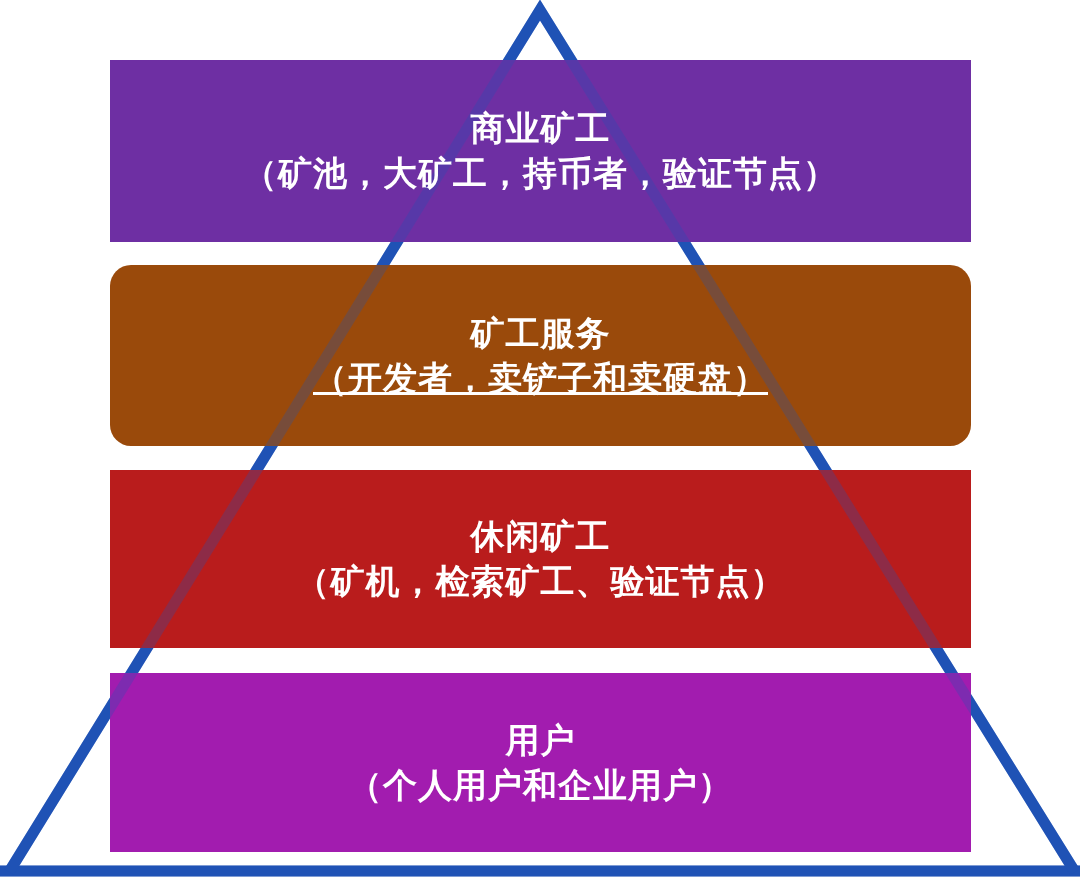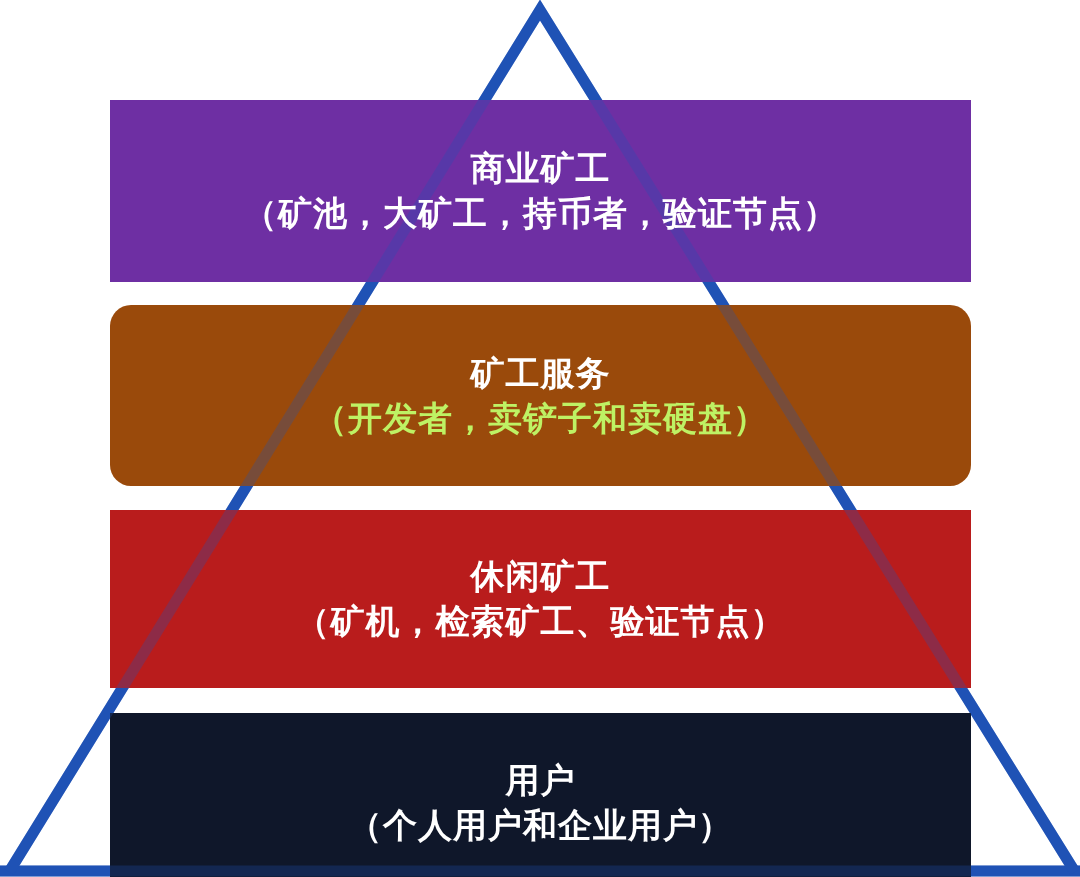--- a/index.html
+++ b/index.html
@@ -33,21 +33,20 @@
   }
   .level {
     position: absolute;
     left: 110px;
     width: 861px;
     display: flex;
     flex-direction: column;
     align-items: center;
     justify-content: center;
     text-align: center;
-    margin-top: 40px;
   }
   .level-1 { top: 60px;  height: 182px; }
   .level-2 { top: 265px; height: 181px; border-radius: 21px; }
   .level-3 { top: 470px; height: 178px; }
   .level-4 { top: 673px; height: 179px; }
   .level .title,
   .level .subtitle {
     position: relative;
     z-index: 3;            
     font-weight: bold;
@@ -67,29 +66,29 @@
     <path d="M 9 872 L 540 10 L 1075 872" fill="none" stroke-linejoin="miter" stroke-width="11" stroke="#1F52B5"></path>
   </svg>
 
   <div class="level level-1" style="background-color: rgb(110, 47, 163);">
     <div class="title" style="color: rgb(255, 255, 255);">商业矿工</div>
     <div class="subtitle" style="color: rgb(255, 255, 255);">（矿池，大矿工，持币者，验证节点）</div>
   </div>
 
   <div class="level level-2" style="background-color: rgb(154, 74, 11);">
     <div class="title" style="color: rgb(255, 255, 255);">矿工服务</div>
-    <div class="subtitle" style="color: #bef264;">（开发者，卖铲子和卖硬盘）</div>
+    <div class="subtitle" style="color: #ffffff; text-decoration: underline;">（开发者，卖铲子和卖硬盘）</div>
   </div>
 
   <div class="level level-3" style="background-color: #b91c1c;">
     <div class="title" style="color: rgb(255, 255, 255);">休闲矿工</div>
     <div class="subtitle" style="color: rgb(255, 255, 255); text-align: center;">（矿机，检索矿工、验证节点）</div>
   </div>
 
-  <div class="level level-4" style="background-color: #0f172a;">
+  <div class="level level-4" style="background-color: #a21caf;">
     <div class="title" style="color: rgb(255, 255, 255);">用户</div>
     <div class="subtitle" style="color: rgb(255, 255, 255);">（个人用户和企业用户）</div>
   </div>
 
   <svg class="triangle-over" viewBox="0 0 1080 877" aria-hidden="true">
     <line x1="0" y1="871" x2="1080" y2="871" fill="none" stroke-width="11" stroke="#1F52B5"></line>
     <path d="M 9 872 L 540 10 L 1075 872" fill="none" stroke-linejoin="miter" stroke-width="11" stroke="#1F52B5"></path>
   </svg>
 
 </div>

